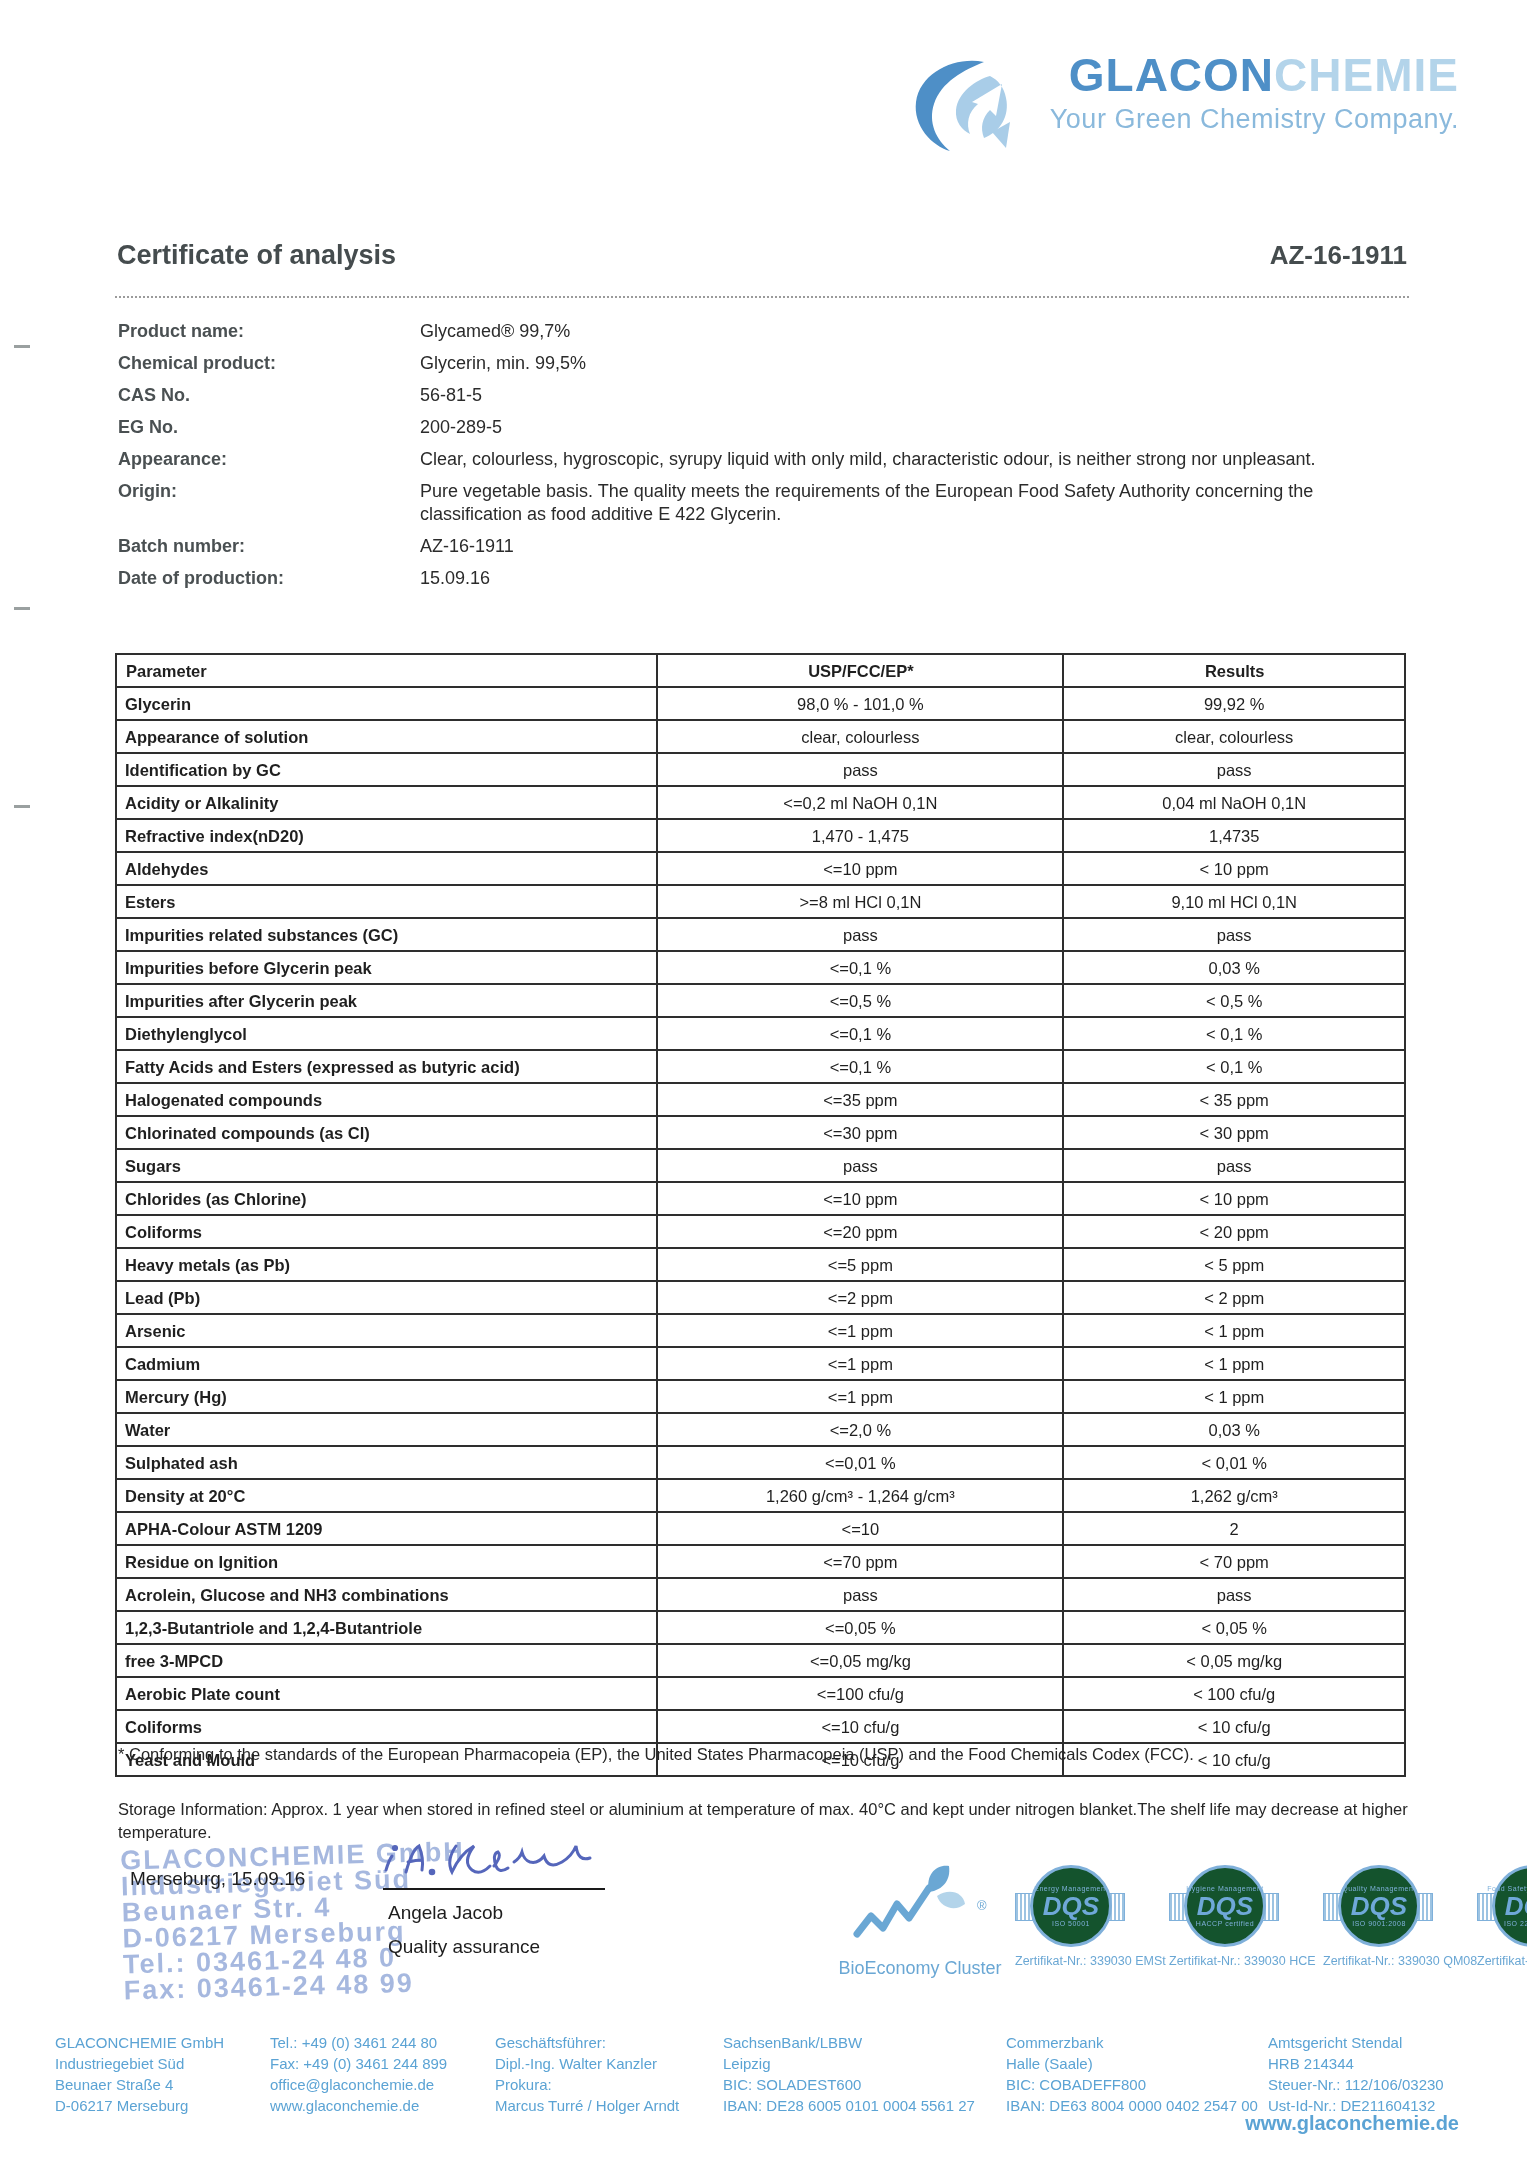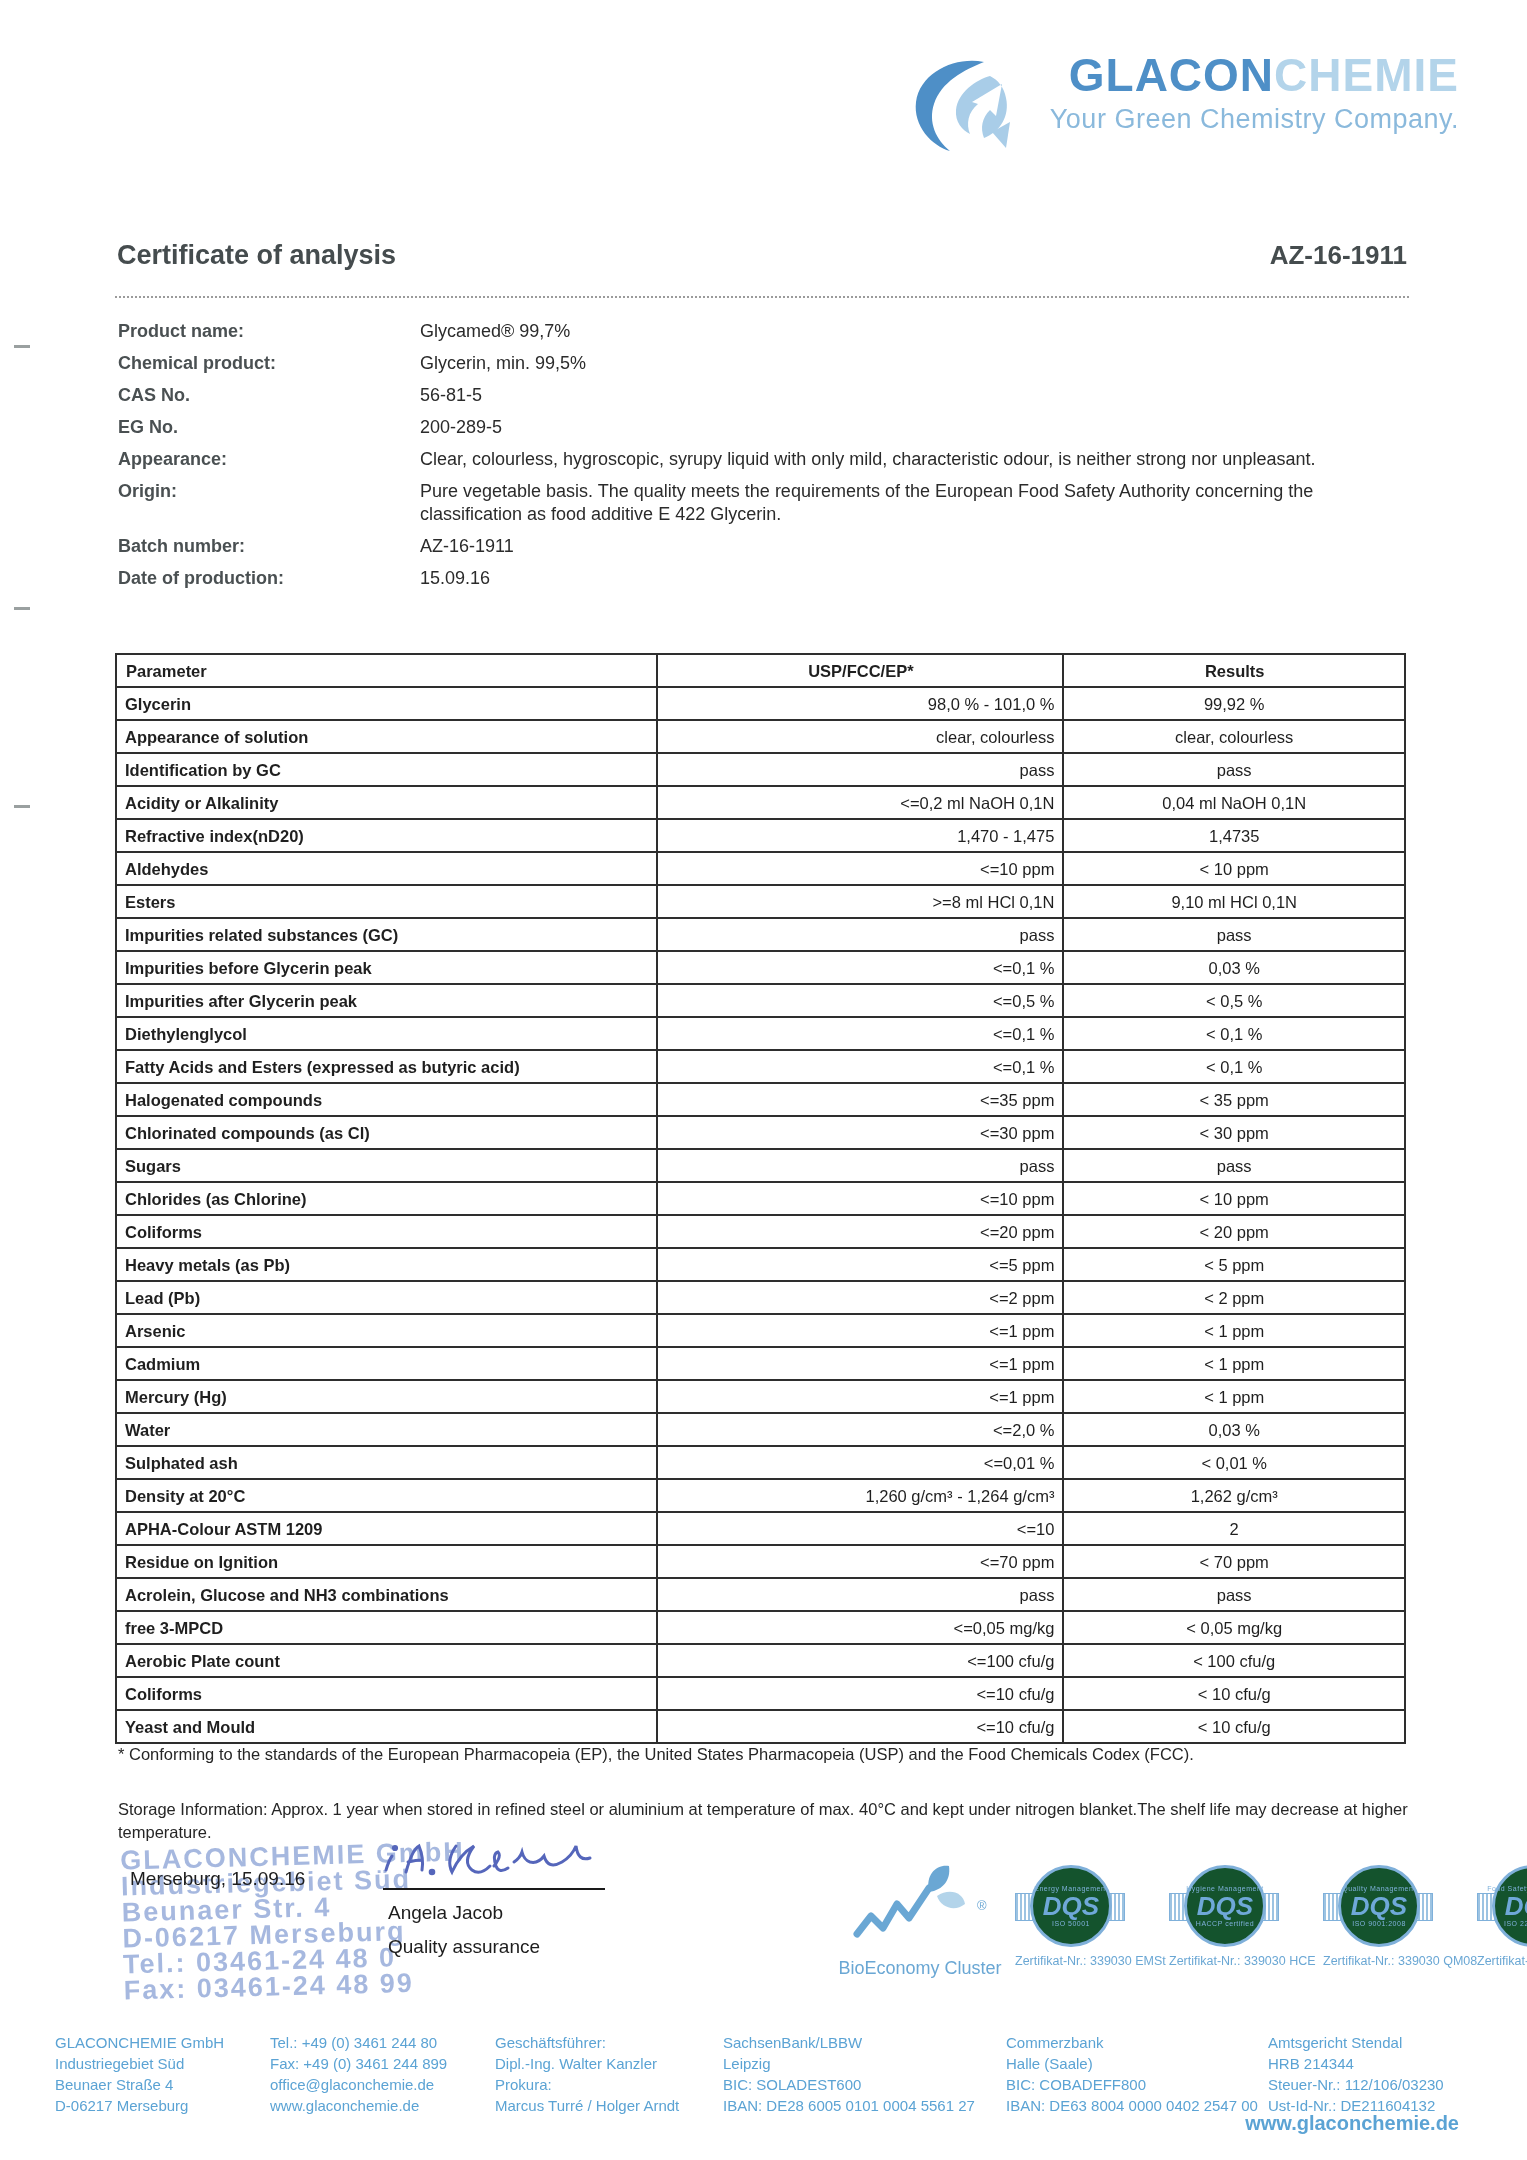--- a/index.html
+++ b/index.html
@@ -27,21 +27,21 @@
   .info{position:absolute;left:118px;top:320px;width:1295px;}
   .info-row{display:flex;margin-bottom:9px;}
   .info-row .lbl{width:302px;flex:0 0 302px;font-weight:bold;color:#4a5052;font-size:18px;line-height:23px;}
   .info-row .val{flex:1;font-size:18px;line-height:23px;color:#2b2b2b;}
   
   .coa-table{position:absolute;left:115px;top:653px;width:1291px;border-collapse:collapse;
     font-size:16.5px;color:#1f1f1f;}
   .coa-table th,.coa-table td{border:2px solid #2e2e2e;padding:4px 8px;height:23px;line-height:20px;}
   .coa-table th{font-weight:bold;padding-left:9px;}
   .coa-table .c1{width:42%;text-align:left;font-weight:bold;}
-  .coa-table .c2{width:31.5%;text-align:right;}
+  .coa-table .c2{width:31.5%;text-align:center;}
   .coa-table .c3{width:26.5%;text-align:center;}
   .coa-table th.c1{text-align:left;}
   .coa-table th.c2,.coa-table th.c3{text-align:center;}
   
   .footnote{position:absolute;left:118px;top:1745px;width:1290px;font-size:16.5px;color:#262626;}
   .storage{position:absolute;left:118px;top:1798px;width:1300px;font-size:16.5px;line-height:23px;color:#262626;}
   
   .stamp{position:absolute;left:122px;top:1843px;transform:rotate(-1.5deg);
     color:rgba(93,125,196,.55);font-weight:bold;font-size:27px;line-height:26px;letter-spacing:2px;white-space:nowrap;}
   .place-date{position:absolute;left:130px;top:1868px;font-size:19px;color:#1d1d1d;}
@@ -312,20 +312,25 @@
           <td class="c2">&lt;=70 ppm</td>
           <td class="c3">&lt; 70 ppm</td>
         </tr>
 
         <tr>
           <td class="c1">Acrolein, Glucose and NH3 combinations</td>
           <td class="c2">pass</td>
           <td class="c3">pass</td>
         </tr>
 
+        <tr>
+          <td class="c1">1,2,3-Butantriole and 1,2,4-Butantriole</td>
+          <td class="c2">&lt;=0,05 %</td>
+          <td class="c3">&lt; 0,05 %</td>
+        </tr>
 
         <tr>
           <td class="c1">free 3-MPCD</td>
           <td class="c2">&lt;=0,05 mg/kg</td>
           <td class="c3">&lt; 0,05 mg/kg</td>
         </tr>
 
         <tr>
           <td class="c1">Aerobic Plate count</td>
           <td class="c2">&lt;=100 cfu/g</td>

